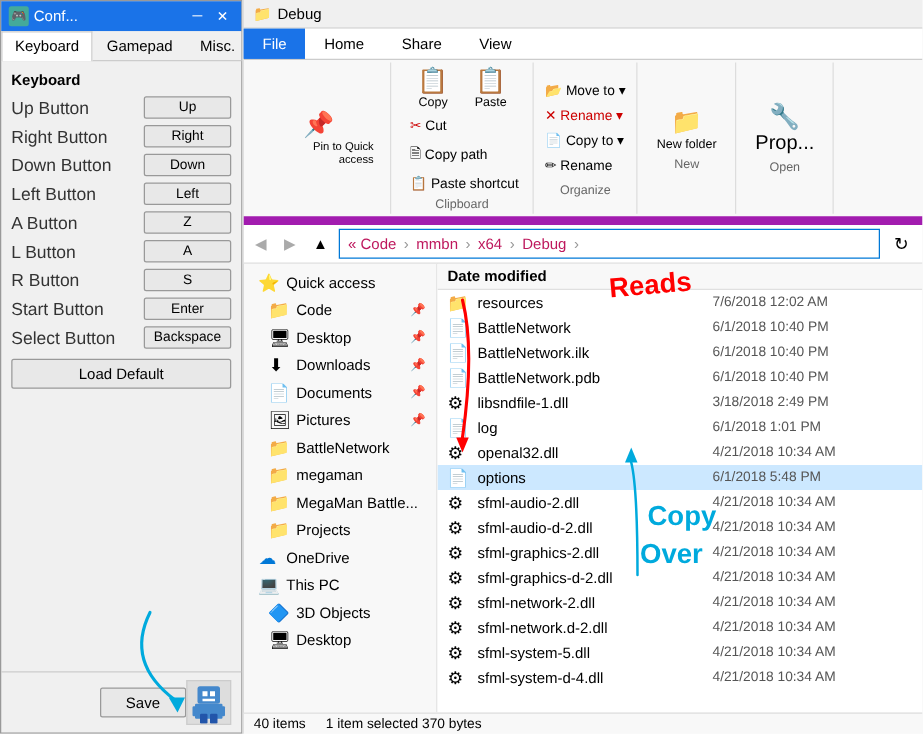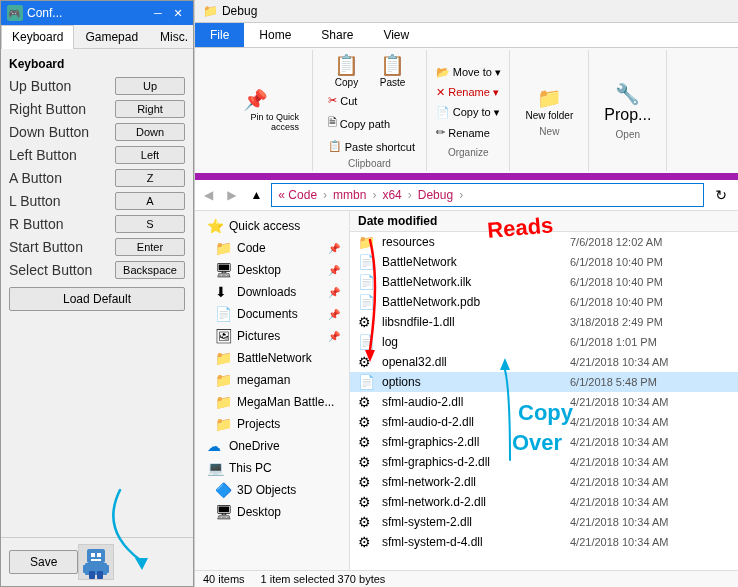--- a/index.html
+++ b/index.html
@@ -77,21 +77,21 @@
       border: 1px solid #999;
       border-radius: 2px;
       font-size: 12px;
       cursor: pointer;
       text-align: center;
     }
 
     .bottom-buttons {
       display: flex;
       align-items: center;
-      justify-content: flex-start;
+      justify-content: flex-end;
       padding: 6px 8px;
       border-top: 1px solid #ccc;
     }
     .save-btn {
       padding: 4px 20px;
       background: #e8e8e8;
       border: 1px solid #999;
       border-radius: 2px;
       font-size: 12px;
       cursor: pointer;
@@ -678,21 +678,21 @@
         <span class="file-name">sfml-network-2.dll</span>
         <span class="file-date">4/21/2018 10:34 AM</span>
       </div>
       <div class="file-row">
         <span class="file-icon">⚙</span>
         <span class="file-name">sfml-network.d-2.dll</span>
         <span class="file-date">4/21/2018 10:34 AM</span>
       </div>
       <div class="file-row">
         <span class="file-icon">⚙</span>
-        <span class="file-name">sfml-system-2.dll</span>
+        <span class="file-name">sfml-system-5.dll</span>
         <span class="file-date">4/21/2018 10:34 AM</span>
       </div>
       <div class="file-row">
         <span class="file-icon">⚙</span>
         <span class="file-name">sfml-system-d-4.dll</span>
         <span class="file-date">4/21/2018 10:34 AM</span>
       </div>
     </div>
   </div>
 

